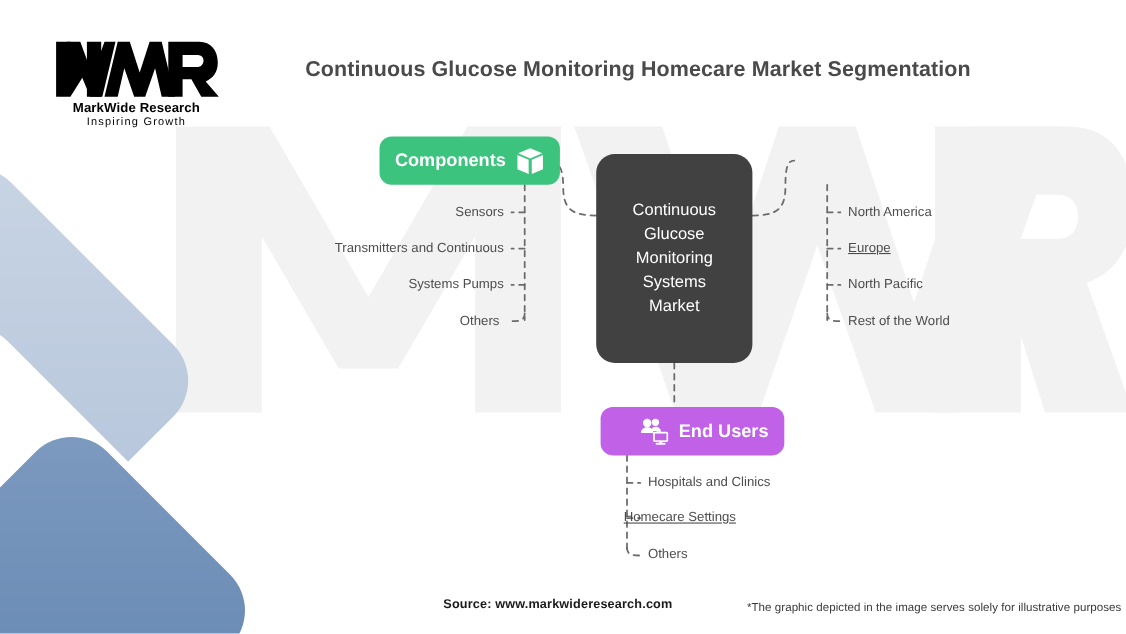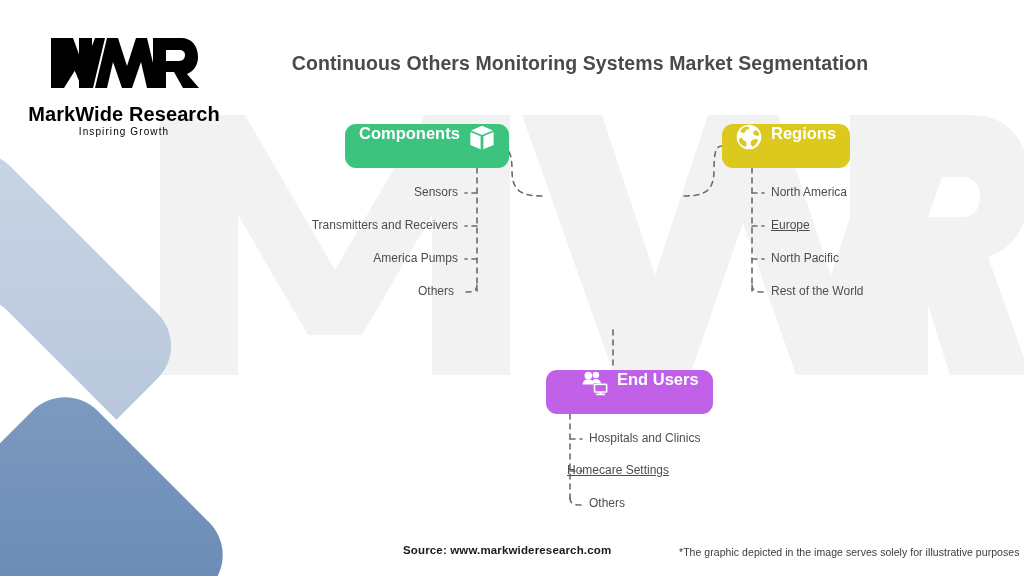--- a/index.html
+++ b/index.html
@@ -69,25 +69,25 @@
     left: 24px;
     top: 34px;
     width: 200px;
     text-align: center;
   }
   .logo-mark {
     display: block;
     margin: 0 auto;
   }
   .logo-name {
-    font-size: 20px;
+    font-size: 12px;
     font-weight: bold;
     color: #000000;
     letter-spacing: 0.1px;
-    margin-top: 11px;
+    margin-top: 0;
     line-height: 1.1;
   }
   .logo-tag {
     font-size: 10px;
     color: #000000;
     letter-spacing: 1.1px;
     margin-top: 1px;
     line-height: 1.1;
   }
 
@@ -134,21 +134,21 @@
     font-size: 15px;
     line-height: 22px;
     text-align: center;
     white-space: pre-line;
   }
 
   
   .pill {
     position: absolute;
     display: flex;
-    align-items: flex-start;
+    align-items: center;
     border-radius: 11px;
     height: 44px;
     box-sizing: border-box;
     padding: 0 14px;
     gap: 9px;
   }
   .pill-label {
     color: #ffffff;
     font-size: 16.5px;
     font-weight: bold;
@@ -234,21 +234,21 @@
         <path d="M2 54 L2 4 L15 4 L30 30 L30 4 L43 4 L43 54 L30 54 L30 30 L15 54 Z"></path>
         <path d="M12 4 L24 4 L35 34 L46 4 L56 4 L44 54 L33 54 Z"></path>
         <path d="M46 54 L58 4 L69 4 L78 32 L87 4 L98 4 L110 54 L98 54 L92 28 L83 54 L73 54 L64 28 L58 54 Z"></path>
         <path d="M104 4 L132 4 C143 4 149 12 149 23 C149 31 145 37 138 40 L150 54 L134 54 L125 38 L117 38 L117 54 L104 54 Z M117 16 L117 27 L130 27 C134 27 136 24 136 21 C136 18 134 16 130 16 Z"></path>
       </g>
     </svg>
     <div class="logo-name">MarkWide Research</div>
     <div class="logo-tag">Inspiring Growth</div>
   </div>
 
-  <div class="title">Continuous Others Monitoring Systems Market Segmentation</div>
+  <div class="title">Continuous Glucose Monitoring Homecare Market Segmentation</div>
 
   <svg class="connectors" viewBox="0 0 1024 576">
     <g fill="none" stroke="#6b6b6b" stroke-width="1.6" stroke-dasharray="5,5" stroke-linecap="round">
 
       <path d="M542 196 C 520 196 512 190 512 170 C 512 152 508 146 496 146"></path>
 
       <path d="M684 196 C 706 196 714 190 714 170 C 714 152 716 146 722 146"></path>
 
       <path d="M613 330 L613 370"></path>
 
@@ -264,70 +264,63 @@
       <path d="M752 259 L764 259"></path>
       <path d="M752 285 C 752 291 756 292 763 292"></path>
 
       <path d="M570 414 L570 504"></path>
       <path d="M570 439 L582 439"></path>
       <path d="M570 471 L582 471"></path>
       <path d="M570 498 C 570 504 574 505 581 505"></path>
     </g>
   </svg>
 
+  <div class="center-node">
+    <span class="center-node-label">Continuous
+Glucose
+Monitoring
+Systems
+Market</span>
+  </div>
 
   <div class="pill pill-components">
     <span class="pill-label">Components</span>
     <span class="pill-icon">
       <svg width="24" height="25" viewBox="0 0 24 25">
         <g fill="#ffffff">
           <path d="M12 0.8 L23 5.4 L12 10 L1 5.4 Z"></path>
           <path d="M0.4 7 L10.6 11.3 L10.6 24.2 L0.4 19.9 Z"></path>
           <path d="M23.6 7 L13.4 11.3 L13.4 24.2 L23.6 19.9 Z"></path>
         </g>
       </svg>
     </span>
   </div>
 
-  <div class="pill pill-regions">
-    <span class="pill-icon">
-      <svg width="26" height="26" viewBox="0 0 26 26">
-        <circle cx="13" cy="13" r="12.3" fill="#ffffff"></circle>
-        <g fill="#dbc91d">
-          <path d="M10.2 2.6 C7.6 3.4 5.4 5.1 4.1 7.4 C5.6 8.2 7 8.9 8.2 8.7 C9.6 8.4 9.4 6.6 10.6 5.8 C11.6 5.1 13 5.4 13.4 4.5 C13.8 3.6 12.4 2.2 10.2 2.6 Z"></path>
-          <path d="M21.3 6.8 C19.7 6.3 18 6.8 17.4 8 C16.8 9.2 17.6 10.5 18.9 11.2 C20.2 11.9 21.9 11.9 22.9 11.2 C23.3 9.6 22.6 7.8 21.3 6.8 Z"></path>
-          <path d="M4.9 13.6 C3.8 14.3 2.8 15.6 2.9 16.9 C4 19.8 6.5 22 9.5 22.9 C10.4 21.6 10.9 19.9 10.4 18.6 C9.8 17 8 16.8 7 15.7 C6.3 14.9 6.2 13.5 4.9 13.6 Z"></path>
-          <path d="M18.4 15.2 C16.8 15.6 15.2 16.7 14.8 18.2 C14.4 19.8 15.3 21.6 16.5 22.8 C19.3 21.5 21.4 18.9 22 15.9 C21 15.1 19.7 14.8 18.4 15.2 Z"></path>
-        </g>
-      </svg>
-    </span>
-    <span class="pill-label">Regions</span>
-  </div>
 
   <div class="pill pill-endusers">
     <span class="pill-icon">
       <svg width="27" height="26" viewBox="0 0 27 26">
         <g fill="#ffffff">
           <circle cx="6.6" cy="5.2" r="4"></circle>
           <path d="M0.6 14.6 C0.8 11 3.4 9.2 6.6 9.2 C9.8 9.2 12.4 11 12.6 14.6 Z"></path>
           <circle cx="14.4" cy="4.6" r="3.4"></circle>
           <path d="M9.6 12.9 C10.4 10.4 12.3 8.9 14.4 8.9 C17.2 8.9 19.5 10.5 19.7 13.6 L15.4 13.6 L15.4 12.9 Z"></path>
           <rect x="12.2" y="13.6" width="14.2" height="9.6" rx="1.5"></rect>
           <rect x="18" y="22.4" width="2.6" height="2.2"></rect>
           <rect x="14.6" y="24" width="9.4" height="1.8" rx="0.9"></rect>
         </g>
         <rect x="13.8" y="15.2" width="11" height="6.4" fill="#c061e8"></rect>
       </svg>
     </span>
     <span class="pill-label">End Users</span>
   </div>
 
   <div class="leaf leaf-right" style="left:158px; top:186px; width:300px;">Sensors</div>
-  <div class="leaf leaf-right" style="left:158px; top:219px; width:300px;">Transmitters and Receivers</div>
-  <div class="leaf leaf-right" style="left:158px; top:252px; width:300px;">America Pumps</div>
+  <div class="leaf leaf-right" style="left:158px; top:219px; width:300px;">Transmitters and Continuous</div>
+  <div class="leaf leaf-right" style="left:158px; top:252px; width:300px;">Systems Pumps</div>
   <div class="leaf leaf-right" style="left:158px; top:285px; width:296px;">Others</div>
 
   <div class="leaf" style="left:771px; top:186px;">North America</div>
   <div class="leaf" style="left:771px; top:219px;text-decoration:underline;">Europe</div>
   <div class="leaf" style="left:771px; top:252px;">North Pacific</div>
   <div class="leaf" style="left:771px; top:285px;">Rest of the World</div>
 
   <div class="leaf" style="left:589px; top:432px;">Hospitals and Clinics</div>
   <div class="leaf" style="left:567px; top:464px;text-decoration:underline;">Homecare Settings</div>
   <div class="leaf" style="left:589px; top:497px;">Others</div>

